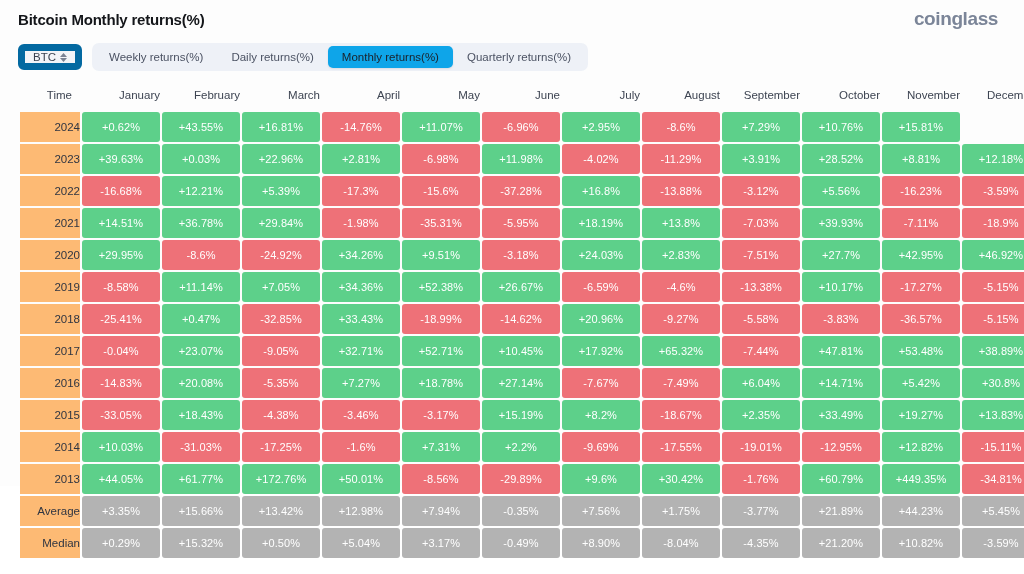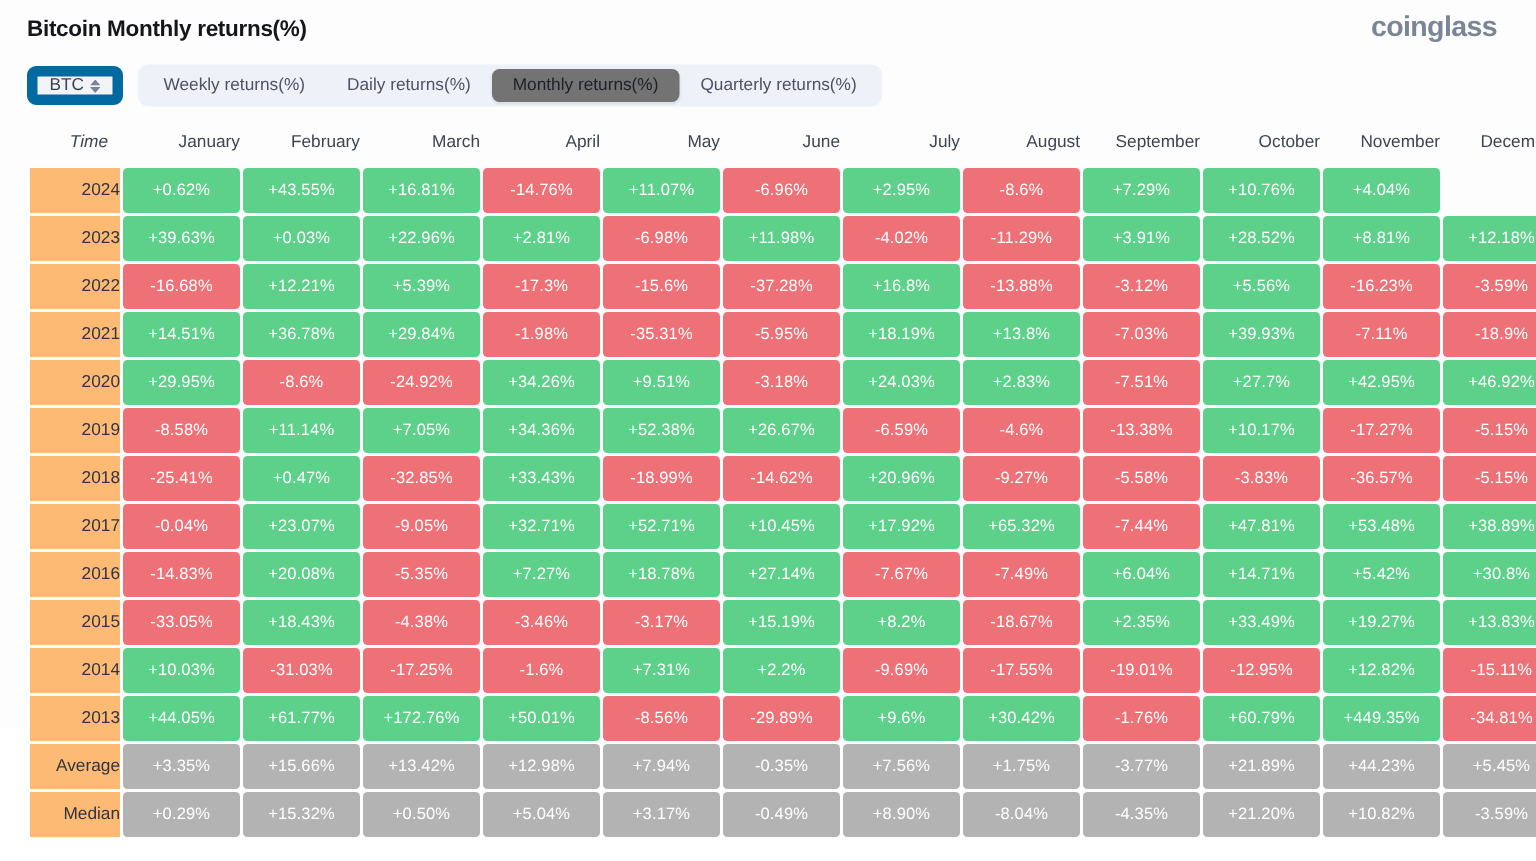--- a/index.html
+++ b/index.html
@@ -90,21 +90,21 @@
     display: flex;
     align-items: center;
     padding: 0 14px;
     font-size: 11.5px;
     color: #4b5263;
     border-radius: 5px;
     cursor: pointer;
     white-space: nowrap;
   }
   .tab.active {
-    background: #737373;
+    background: #0ea5e9;
     color: #1b2029;
     box-shadow: 0 1px 2px rgba(20,30,60,0.10);
   }
 
   
   .table-wrap {
     padding: 2px 4px 0 4px;
   }
   table.returns {
     width: 996px;
@@ -123,21 +123,20 @@
     font-size: 11.5px;
     font-weight: normal;
     color: #3d4452;
     text-align: right;
     height: 26px;
     vertical-align: middle;
   }
   th.col-head.time-head {
     text-align: right;
     padding-right: 8px;
-    font-style: italic;
   }
   td.rowlabel {
     font-size: 11.5px;
     color: #2f3541;
     text-align: right;
     padding-right: 8px;
     background: #fdba74;
     white-space: nowrap;
   }
   td.cell {
@@ -223,21 +222,21 @@
             <td class="cell pos">+0.62%</td>
             <td class="cell pos">+43.55%</td>
             <td class="cell pos">+16.81%</td>
             <td class="cell neg">-14.76%</td>
             <td class="cell pos">+11.07%</td>
             <td class="cell neg">-6.96%</td>
             <td class="cell pos">+2.95%</td>
             <td class="cell neg">-8.6%</td>
             <td class="cell pos">+7.29%</td>
             <td class="cell pos">+10.76%</td>
-            <td class="cell pos">+4.04%</td>
+            <td class="cell pos">+15.81%</td>
             <td class="cell empty"></td>
           </tr>
           <tr>
             <td class="rowlabel">2023</td>
             <td class="cell pos">+39.63%</td>
             <td class="cell pos">+0.03%</td>
             <td class="cell pos">+22.96%</td>
             <td class="cell pos">+2.81%</td>
             <td class="cell neg">-6.98%</td>
             <td class="cell pos">+11.98%</td>

